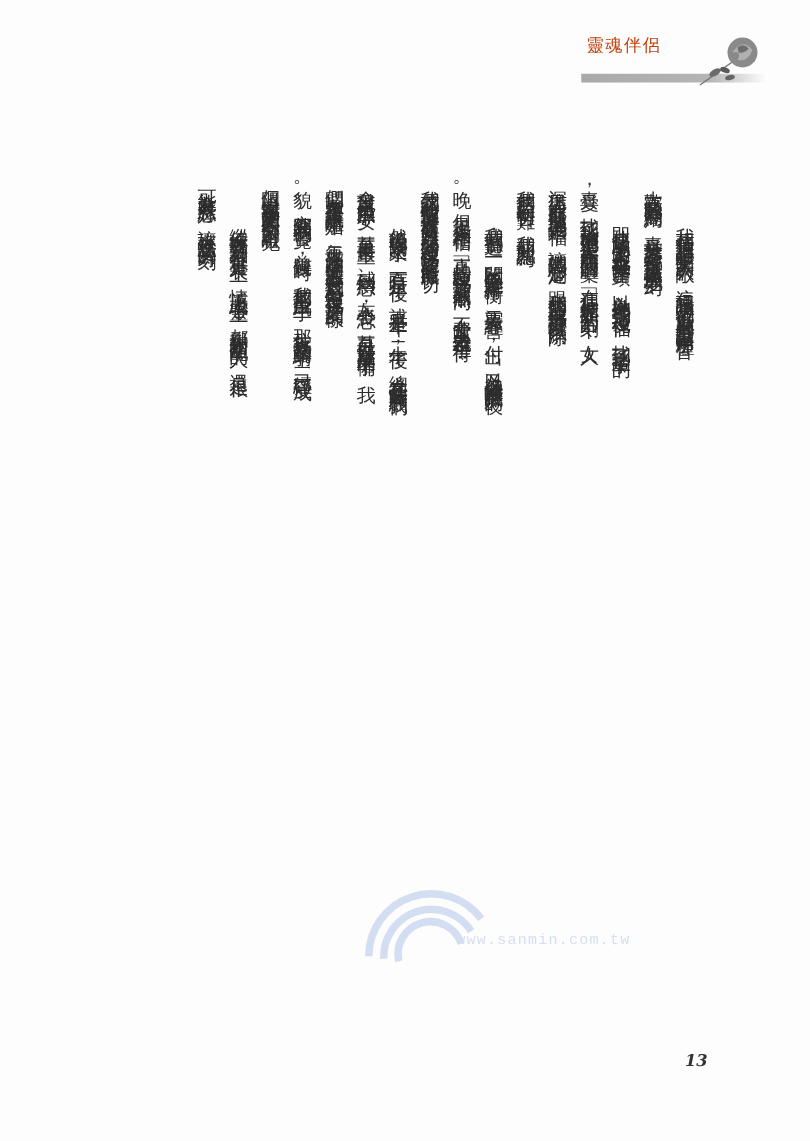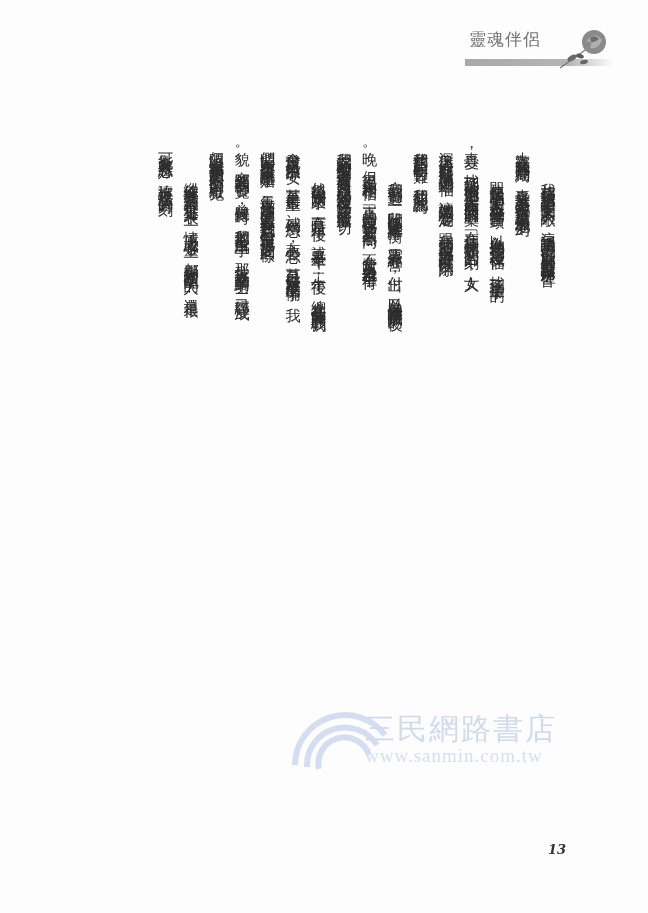--- a/index.html
+++ b/index.html
@@ -3,21 +3,21 @@
   <meta charset="utf-8">
   <style>
     html, body { margin: 0; padding: 0; }
     body {
       width: 648px; height: 913px; background: #ffffff; position: relative; overflow: hidden;
       font-family: "DejaVu Sans", "Liberation Sans", sans-serif;
     }
     .page { position: absolute; inset: 0; background: #fdfdfd; }
     .header { position: absolute; left: 465px; top: 26px; width: 175px; height: 40px; }
     .header-title {
-      position: absolute; left: 4px; top: 2px; font-size: 17px; color: #737373;
+      position: absolute; left: 4px; top: 2px; font-size: 14px; color: #c2410c;
       letter-spacing: 1px; font-family: Liberation Mono, monospace;
     }
     .header-bar {
       position: absolute; left: 0; top: 33px; width: 148px; height: 7px;
       background: linear-gradient(to right, #a9a9a9 0%, #b5b5b5 70%, rgba(200,200,200,0) 100%);
     }
     .rose { position: absolute; left: 93px; top: 0px; width: 50px; height: 44px; }
     .body-text {
       position: absolute; top: 140px; right: 88px; height: 660px;
       writing-mode: vertical-rl; -webkit-writing-mode: vertical-rl;
@@ -29,22 +29,22 @@
     .watermark {
       position: absolute; left: 285px; top: 705px; width: 330px; height: 60px;
       pointer-events: none; opacity: 0.35;
     }
     .wm-arc { position: absolute; left: 0; top: 0; width: 110px; height: 110px; }
     .wm-text {
       position: absolute; left: 80px; top: 4px; font-size: 30px; color: #7b9ad6;
       letter-spacing: 2px; font-family: "DejaVu Sans", sans-serif;
     }
     .wm-url {
-      position: absolute; left: 80px; top: 40px; font-size: 19px; color: #8aa6de;
-      letter-spacing: 1px; font-family: Liberation Serif, serif;
+      position: absolute; left: 80px; top: 40px; font-size: 12px; color: #8aa6de;
+      letter-spacing: 1px; font-family: Liberation Mono, monospace;
     }
     .page-number {
       position: absolute; left: 548px; top: 842px; font-size: 13px; font-style: italic;
       font-weight: bold; color: #333; font-family: "DejaVu Serif", serif;
     }
   </style>
 </head>
 <body>
 
 <div class="page">
@@ -81,18 +81,17 @@
       <span class="col para-start">縱使妳有幸遇到一位不管是外表上、情感上或心靈上，都與妳相當匹配的人，還是很</span>
       <span class="col">可能會有惹怒妳、讓妳無法忍受的時刻。</span>
     </div>
 
   <div class="watermark">
     <svg class="wm-arc" viewBox="0 0 110 110">
       <path d="M10 60 A50 50 0 0 1 100 30" stroke="#8aa6de" stroke-width="6" fill="none"></path>
       <path d="M22 62 A38 38 0 0 1 92 40" stroke="#8aa6de" stroke-width="6" fill="none"></path>
       <path d="M34 64 A26 26 0 0 1 84 50" stroke="#8aa6de" stroke-width="6" fill="none"></path>
     </svg>
-    <span class="wm-text">三民網路書店</span>
     <span class="wm-url">www.sanmin.com.tw</span>
   </div>
 
   <span class="page-number">13</span>
 </div>
 
 </body></html>

